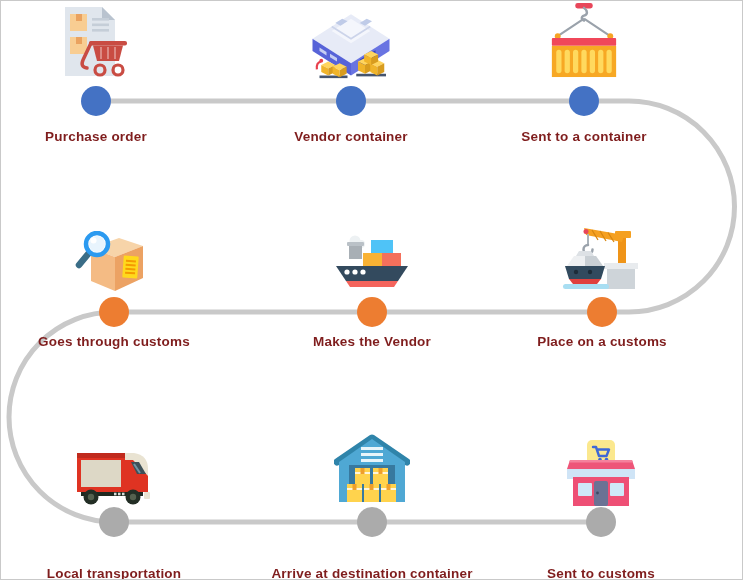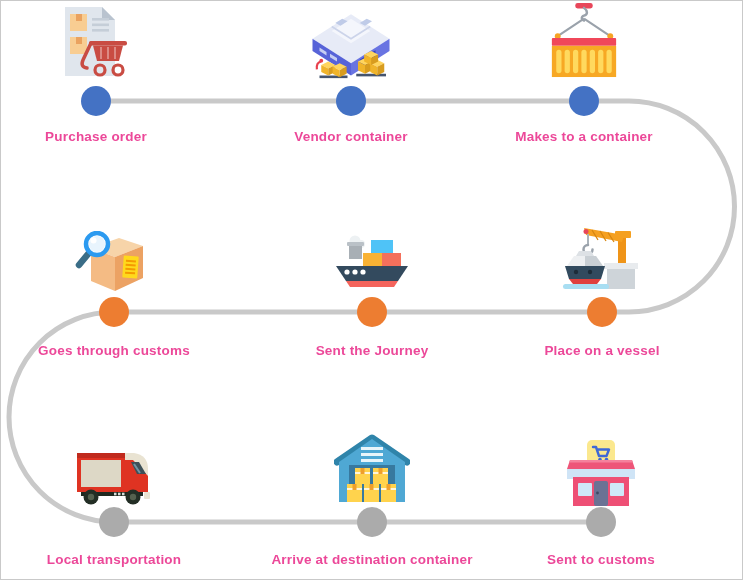--- a/index.html
+++ b/index.html
@@ -18,28 +18,28 @@
     position:absolute;left:-15px;top:-15px;
     width:30px;height:30px;border-radius:50%;
   }
   .icon{position:absolute;left:0;transform:translateX(-50%);}
   .row1 .icon{bottom:22px;}
   .row2 .icon{bottom:19px;}
   .row3 .icon{bottom:16px;}
   .label{
     position:absolute;left:0;transform:translateX(-50%);
     white-space:nowrap;
-    color:#ec4899;
+    color:#7f1d1d;
     font-size:13.5px;
     font-weight:bold;
     letter-spacing:0.2px;
   }
   .row1 .label{top:28px;}
-  .row2 .label{top:31px;}
-  .row3 .label{top:30px;}
+  .row2 .label{top:22px;}
+  .row3 .label{top:44px;}
   
   .s1{left:95px;top:100px;}  .s2{left:350px;top:100px;} .s3{left:583px;top:100px;}
   .s4{left:113px;top:311px;} .s5{left:371px;top:311px;} .s6{left:601px;top:311px;}
   .s7{left:113px;top:521px;} .s8{left:371px;top:521px;} .s9{left:600px;top:521px;}
 </style>
 </head>
 <body>
 
 <div class="stage">
 
@@ -121,21 +121,21 @@
       <rect x="5" y="44" width="66" height="32" fill="#f7a824"></rect>
       <rect x="9.5" y="48" width="5.4" height="24" rx="2.7" fill="#ffd95e"></rect>
       <rect x="18.1" y="48" width="5.4" height="24" rx="2.7" fill="#ffd95e"></rect>
       <rect x="26.7" y="48" width="5.4" height="24" rx="2.7" fill="#ffd95e"></rect>
       <rect x="35.3" y="48" width="5.4" height="24" rx="2.7" fill="#ffd95e"></rect>
       <rect x="43.9" y="48" width="5.4" height="24" rx="2.7" fill="#ffd95e"></rect>
       <rect x="52.5" y="48" width="5.4" height="24" rx="2.7" fill="#ffd95e"></rect>
       <rect x="61.1" y="48" width="5.4" height="24" rx="2.7" fill="#ffd95e"></rect>
     </svg>
     <div class="dot" style="background: rgb(68, 114, 196);"></div>
-    <div class="label">Makes to a container</div>
+    <div class="label">Sent to a container</div>
   </div>
 
   <div class="step row2 s4">
     <svg class="icon" width="78" height="62" viewBox="0 0 78 62">
       <polygon points="16,17 44,7 68,15 40,26" fill="#f7d4a9"></polygon>
       <polygon points="16,17 40,26 40,60 16,50" fill="#f4bb84"></polygon>
       <polygon points="40,26 68,15 68,47 40,60" fill="#eca263"></polygon>
       <g transform="rotate(4 55 36)">
         <rect x="48" y="25" width="15" height="22" rx="1" fill="#ffd91c"></rect>
         <rect x="50.5" y="29" width="10" height="2" fill="#f59a00"></rect>
@@ -161,21 +161,21 @@
       <rect x="37" y="5" width="22" height="13" fill="#4fc3f7"></rect>
       <rect x="29" y="18" width="19" height="13" fill="#f9b234"></rect>
       <rect x="48" y="18" width="19" height="13" fill="#f4705c"></rect>
       <path d="M2 31 H74 L64 46 H12 Z" fill="#334a5e"></path>
       <circle cx="13" cy="37" r="2.6" fill="#ffffff"></circle>
         <circle cx="21" cy="37" r="2.6" fill="#ffffff"></circle>
         <circle cx="29" cy="37" r="2.6" fill="#ffffff"></circle>
       <path d="M12 46 H64 L60 52 H16 Z" fill="#f4645c"></path>
     </svg>
     <div class="dot" style="background: rgb(237, 125, 49);"></div>
-    <div class="label">Sent the Journey</div>
+    <div class="label">Makes the Vendor</div>
   </div>
 
   <div class="step row2 s6">
     <svg class="icon" width="80" height="70" viewBox="0 0 80 70">
       <rect x="56" y="12" width="8" height="30" fill="#ef9418"></rect>
       <rect x="53" y="8" width="16" height="7" rx="1" fill="#f5a020"></rect>
       <polygon points="22,5 62,12 60,19 24,12" fill="#f5a020"></polygon>
       <path d="M30 7 L36 17 M38 8 L44 18 M46 9.5 L52 19" stroke="#d8860f" stroke-width="1.3"></path>
       <circle cx="24" cy="8.5" r="2.5" fill="#e8465a"></circle>
       <line x1="26" y1="11" x2="26" y2="22" stroke="#aab2b9" stroke-width="2"></line>
@@ -185,21 +185,21 @@
       <polygon points="17,28 29,28 32,33 14,33" fill="#dde1e5"></polygon>
       <polygon points="12,33 34,33 41,43 5,43" fill="#eef0f2"></polygon>
       <polygon points="23,33 34,33 41,43 23,43" fill="#c9cfd4"></polygon>
       <polygon points="3,43 43,43 39,56 7,56" fill="#324a5e"></polygon>
       <circle cx="14" cy="49" r="2.2" fill="#1d2c39"></circle>
         <circle cx="28" cy="49" r="2.2" fill="#1d2c39"></circle>
       <polygon points="7,56 39,56 35,61 11,61" fill="#e0413e"></polygon>
       <rect x="1" y="61" width="46" height="5" rx="2.5" fill="#a8def2"></rect>
     </svg>
     <div class="dot" style="background: rgb(237, 125, 49);"></div>
-    <div class="label">Place on a vessel</div>
+    <div class="label">Place on a customs</div>
   </div>
 
   <div class="step row3 s7">
     <svg class="icon" width="80" height="58" viewBox="0 0 80 58">
       <rect x="3" y="5" width="48" height="39" fill="#df3322"></rect>
       <rect x="3" y="5" width="48" height="5" fill="#c02a1d"></rect>
       <rect x="7" y="12" width="40" height="27" fill="#ddd8c6"></rect>
       <path d="M51 5 h9 q14 2 14 16 v23 h-23 z" fill="#e9e3d2"></path>
       <path d="M51 12 h8 l15 16 v16 h-23 z" fill="#df3322"></path>
       <polygon points="57,14 65,14 72,26 63,26" fill="#3e5058"></polygon>

